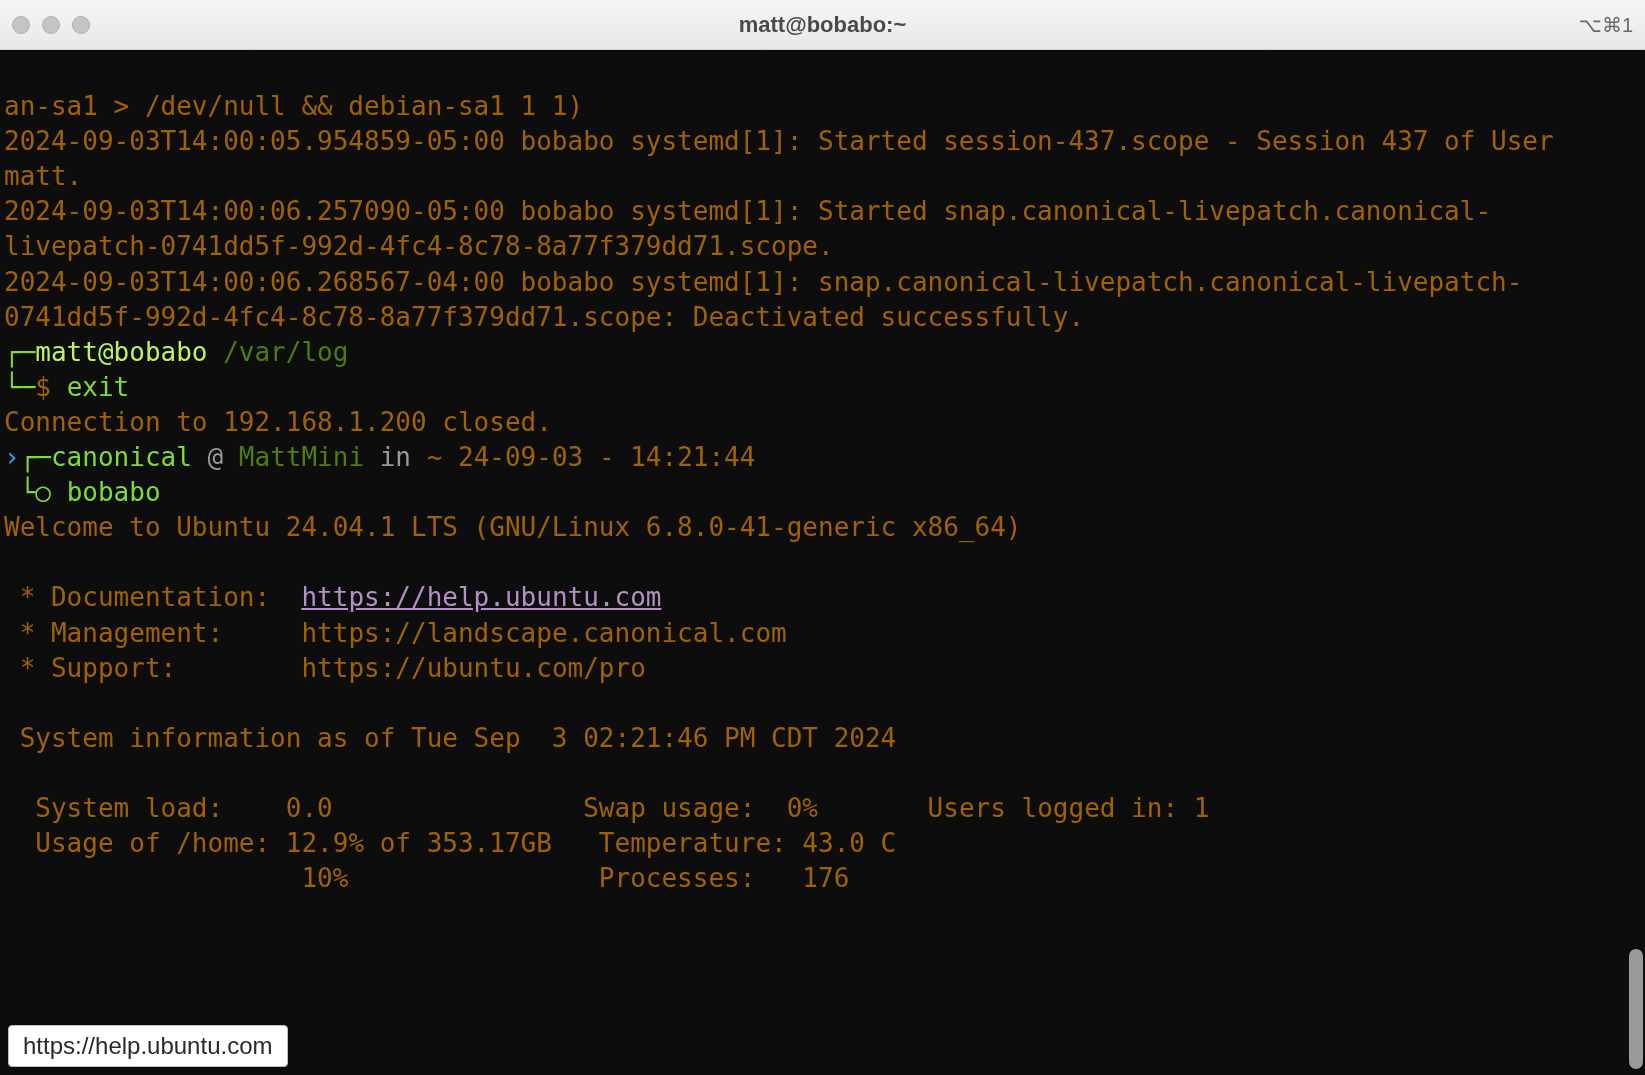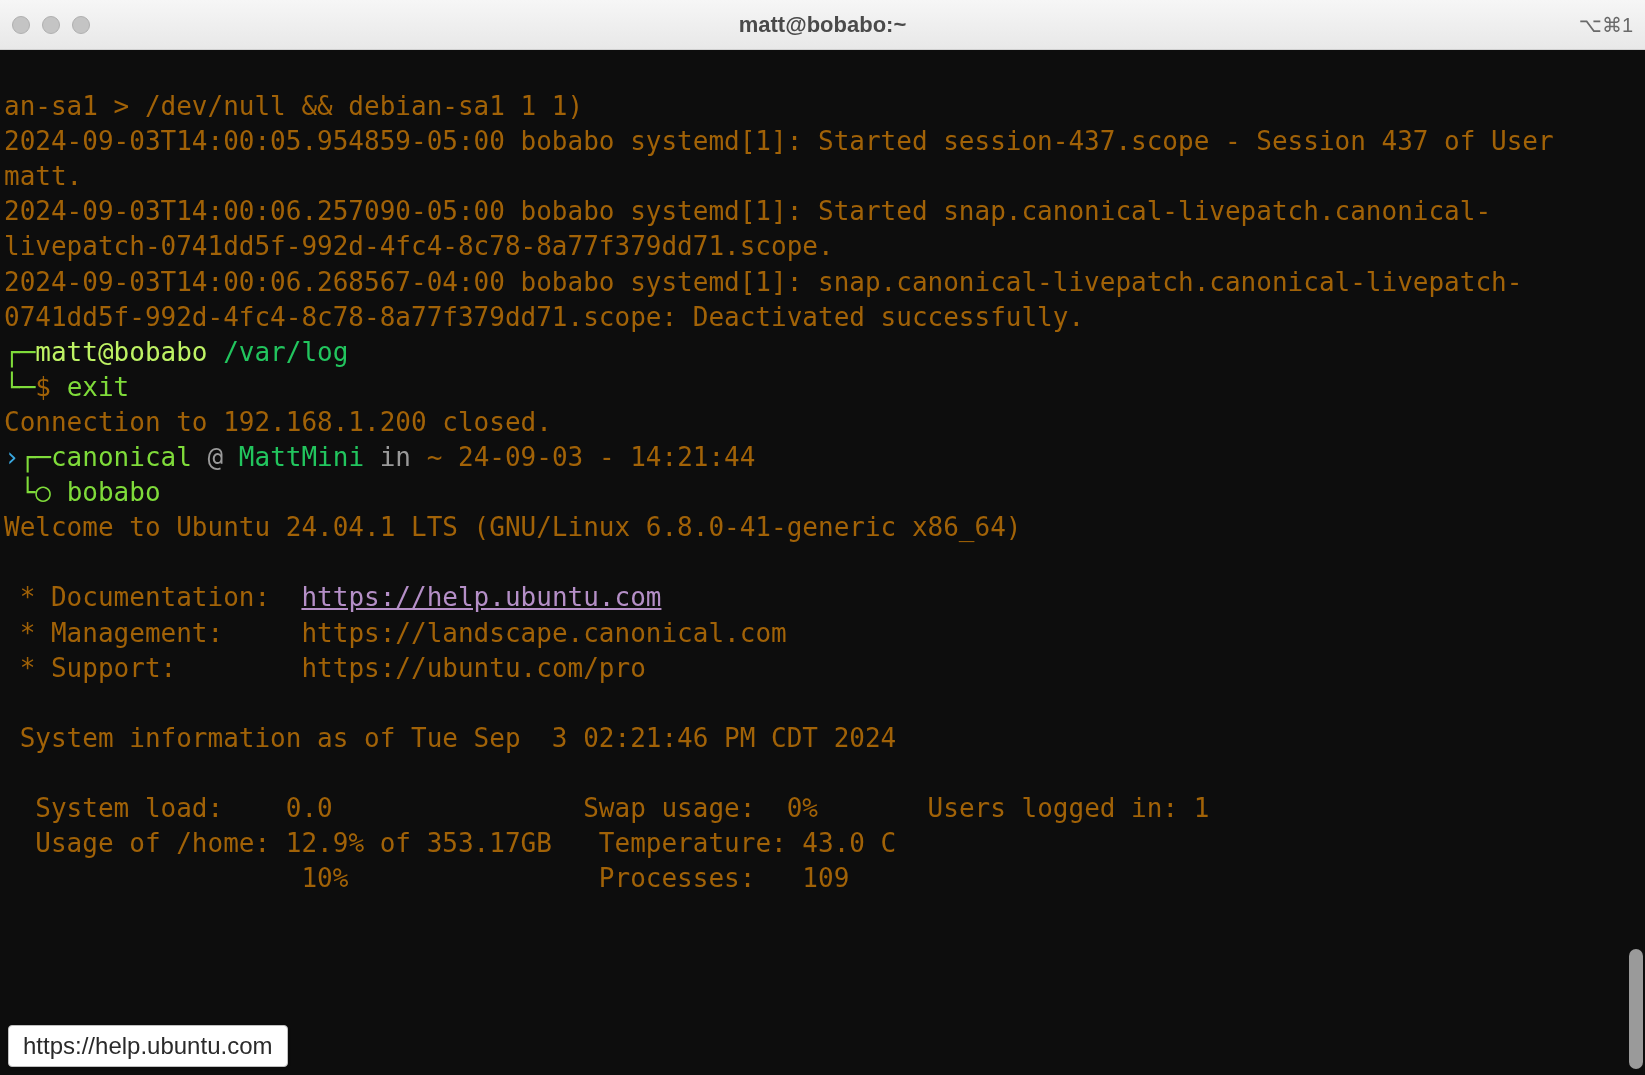--- a/index.html
+++ b/index.html
@@ -60,21 +60,21 @@
       line-height: 1.35;
       padding: 4px 4px;
       height: calc(100% - 50px);
       overflow: hidden;
       white-space: pre-wrap;
       position: relative;
     }
     .plain { color: #a16207; }
     .green { color: #7fdb3a; }
     .yellow { color: #bef264; }
-    .blue { color: #22c55e; }
+    .blue { color: #4d7c0f; }
     .cyan { color: #3aa8e0; }
     .gray { color: #9a9a9a; }
     .link {
       color: #b58fc7;
       text-decoration: underline;
       cursor: pointer;
     }
     .prompt-line {
       white-space: pre;
     }
@@ -134,20 +134,20 @@
 <span class="plain">Welcome to Ubuntu 24.04.1 LTS (GNU/Linux 6.8.0-41-generic x86_64)</span>
 
 <span class="prompt-line"><span class="plain"> * Documentation:</span>  <span class="link">https://help.ubuntu.com</span></span>
 <span class="prompt-line"><span class="plain"> * Management:</span>     <span class="plain">https://landscape.canonical.com</span></span>
 <span class="prompt-line"><span class="plain"> * Support:</span>        <span class="plain">https://ubuntu.com/pro</span></span>
 
 <span class="plain"> System information as of Tue Sep  3 02:21:46 PM CDT 2024</span>
 
 <span class="prompt-line"><span class="plain">  System load:</span>    <span class="plain">0.0</span>                <span class="plain">Swap usage:</span>  <span class="plain">0%</span>       <span class="plain">Users logged in:</span> <span class="plain">1</span></span>
 <span class="prompt-line"><span class="plain">  Usage of /home:</span> <span class="plain">12.9% of 353.17GB</span>   <span class="plain">Temperature:</span> <span class="plain">43.0 C</span></span>
-<span class="prompt-line">                   <span class="plain">10%</span>                <span class="plain">Processes:</span>   <span class="plain">109</span></span>
+<span class="prompt-line">                   <span class="plain">10%</span>                <span class="plain">Processes:</span>   <span class="plain">176</span></span>
 </div>
 
 <div class="scrollbar">
   <div class="scrollbar-thumb"></div>
 </div>
 
 <div class="status-tooltip">https://help.ubuntu.com</div>
 
 </body></html>

